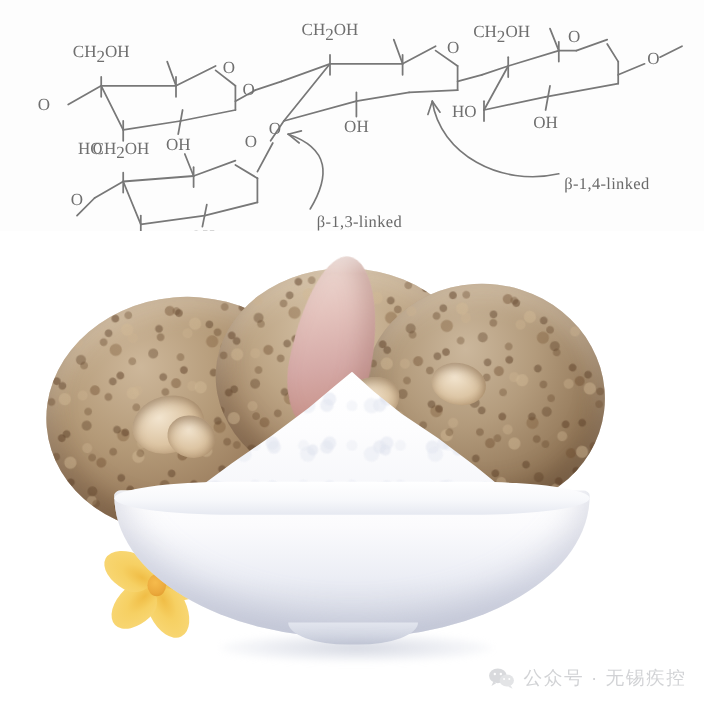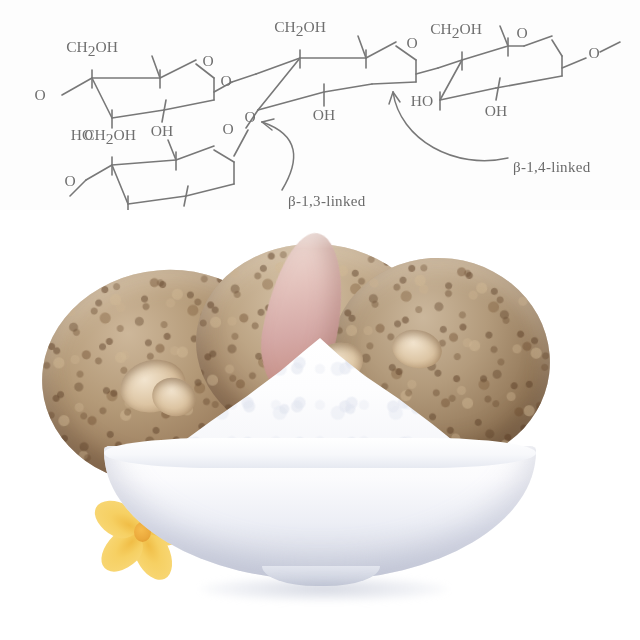--- a/index.html
+++ b/index.html
@@ -330,14 +330,33 @@
 
     <div id="bowl-wrap">
       <div id="powder"></div>
       <div id="bowl"></div>
       <div id="bowl-rim"></div>
       <div id="bowl-foot"></div>
       <div id="bowl-shadow"></div>
     </div>
   </div>
 
+  <div id="watermark">
+    <svg id="wechat-icon" viewBox="0 0 28 24">
+      <g fill="#c3c5c9">
+        <ellipse cx="10" cy="9.5" rx="9.3" ry="7.8"></ellipse>
+        <path d="M5.4 15.4 L3.2 20.2 L8.2 17.4 Z"></path>
+      </g>
+      <g fill="#d2d4d8">
+        <ellipse cx="19.5" cy="14.5" rx="7.6" ry="6.4"></ellipse>
+        <path d="M23.4 19.2 L25.6 23.2 L21.2 21.1 Z"></path>
+      </g>
+      <g fill="#ffffff">
+        <circle cx="6.8" cy="7.6" r="1.25"></circle>
+        <circle cx="13.2" cy="7.6" r="1.25"></circle>
+        <circle cx="16.6" cy="13.0" r="1.05"></circle>
+        <circle cx="22.2" cy="13.0" r="1.05"></circle>
+      </g>
+    </svg>
+    <span id="wm-text">公众号 · 无锡疾控</span>
+  </div>
 
 </div>
 
 </body></html>

